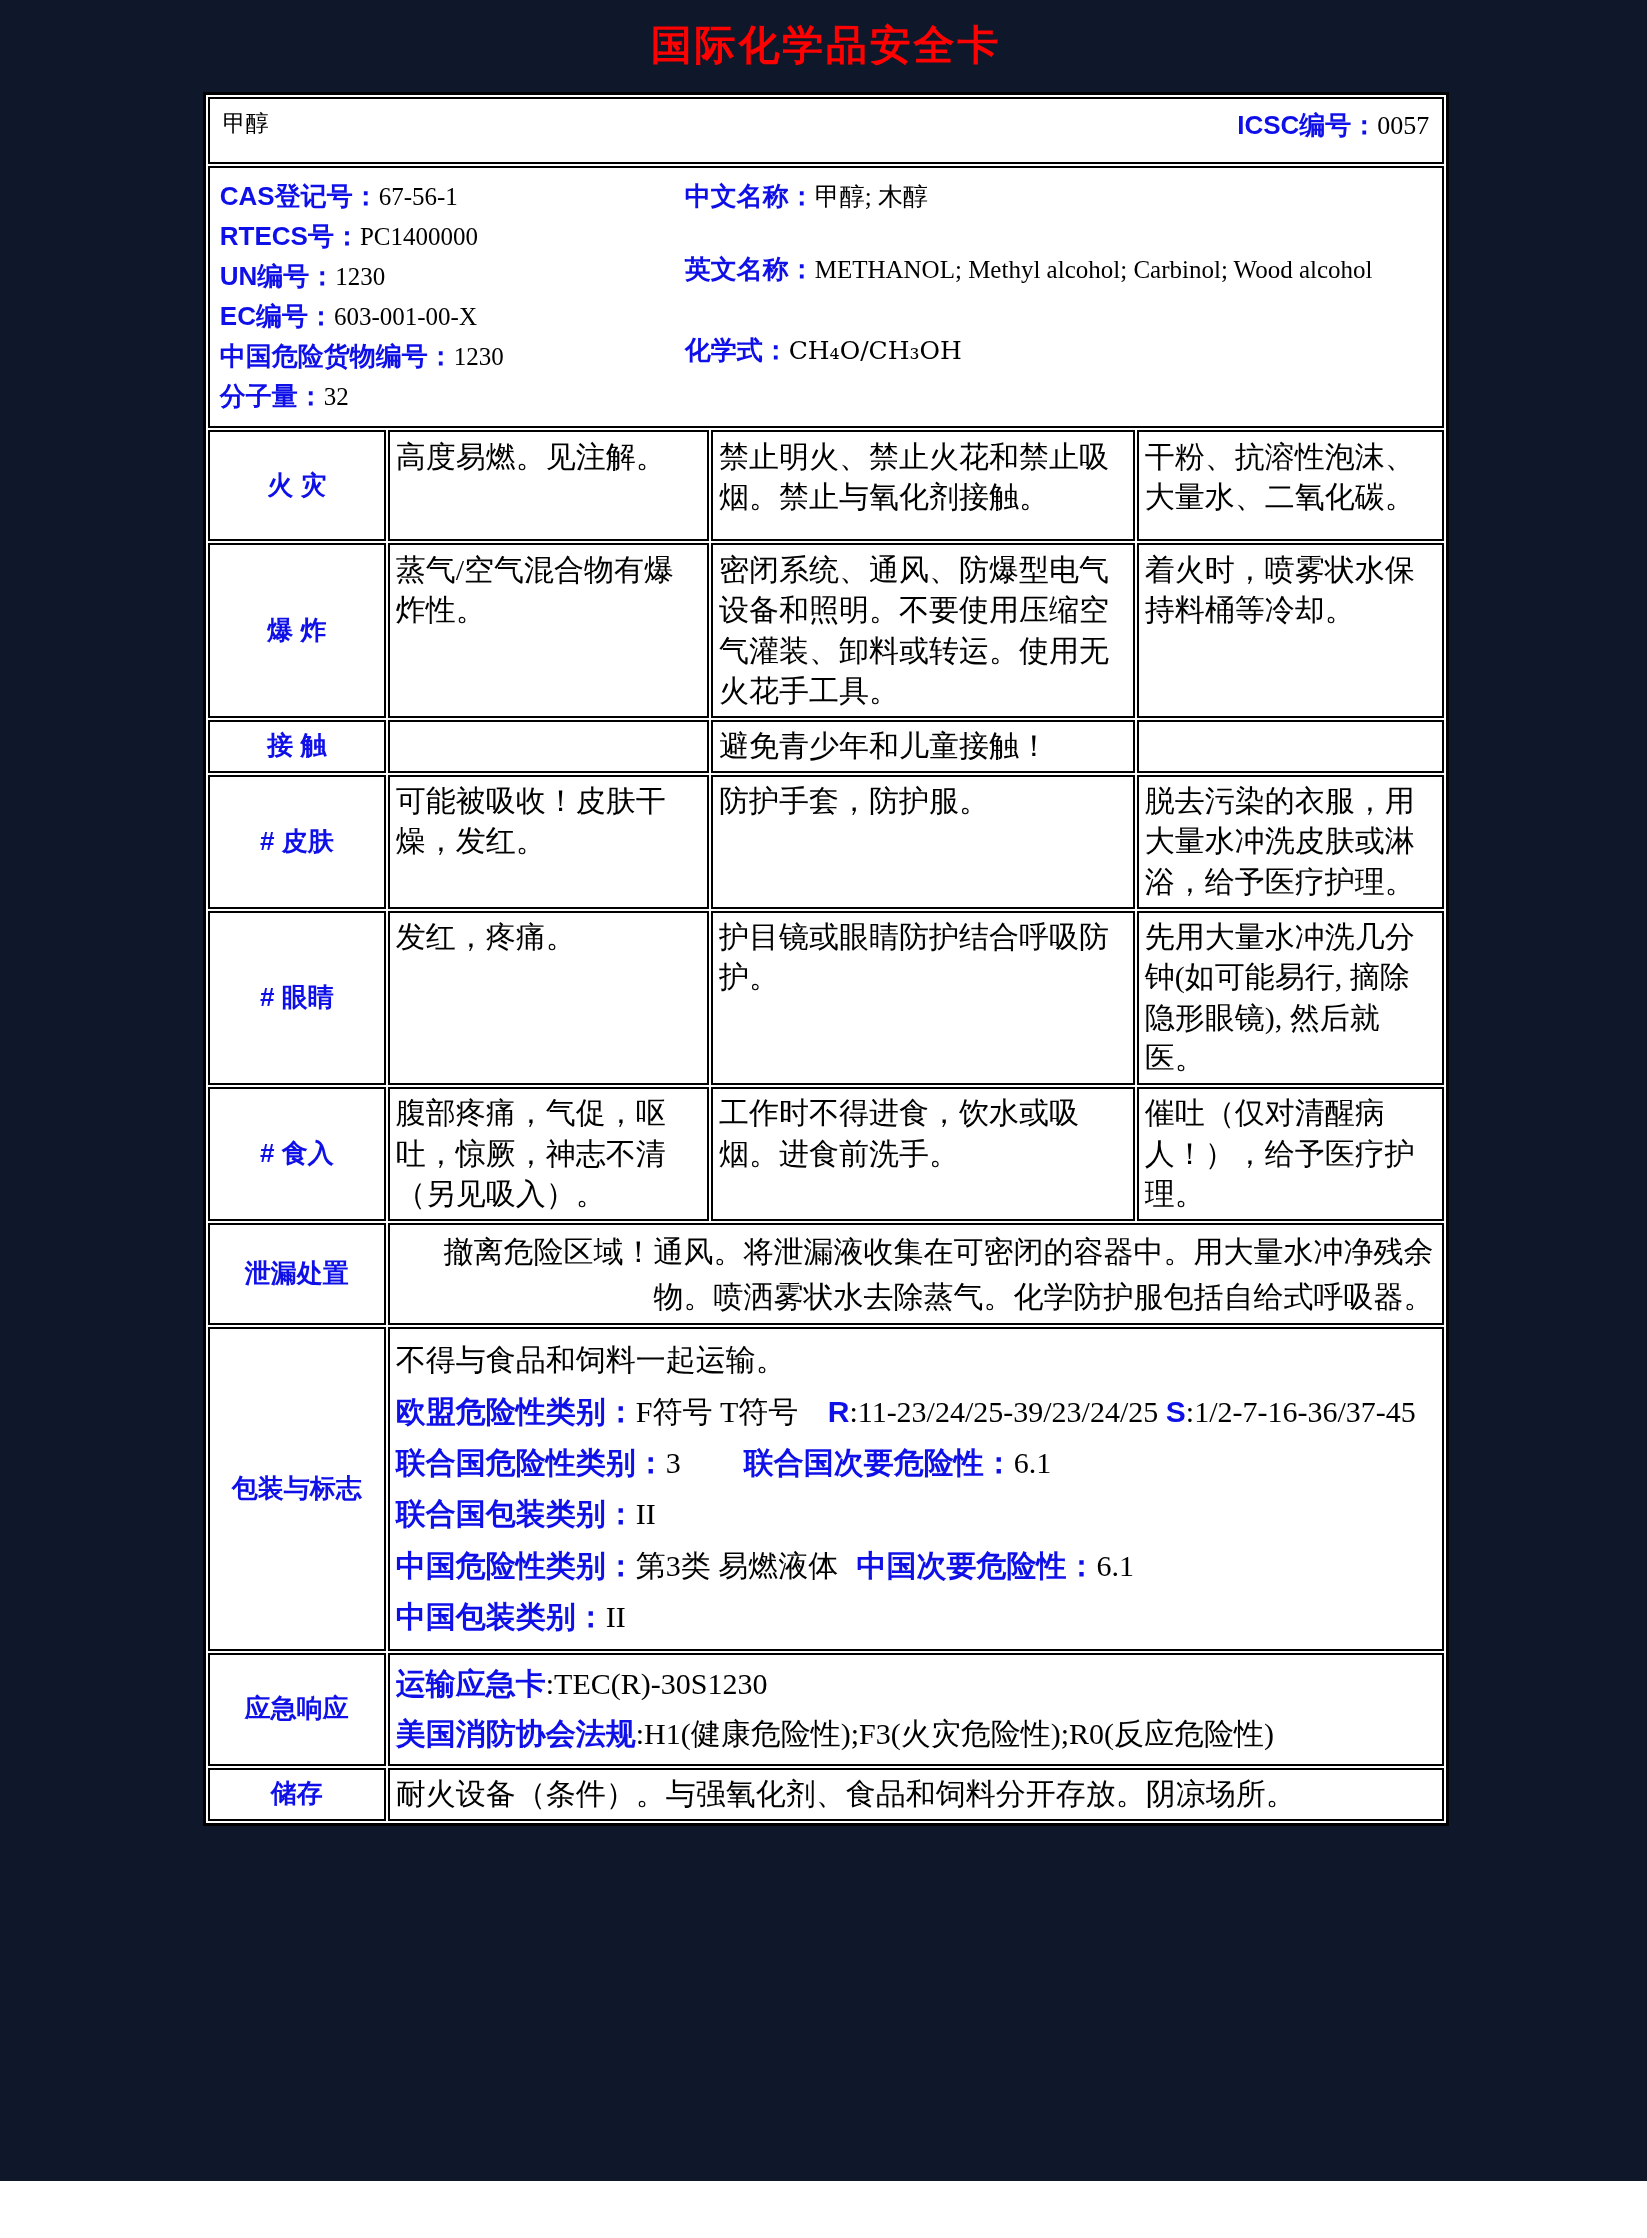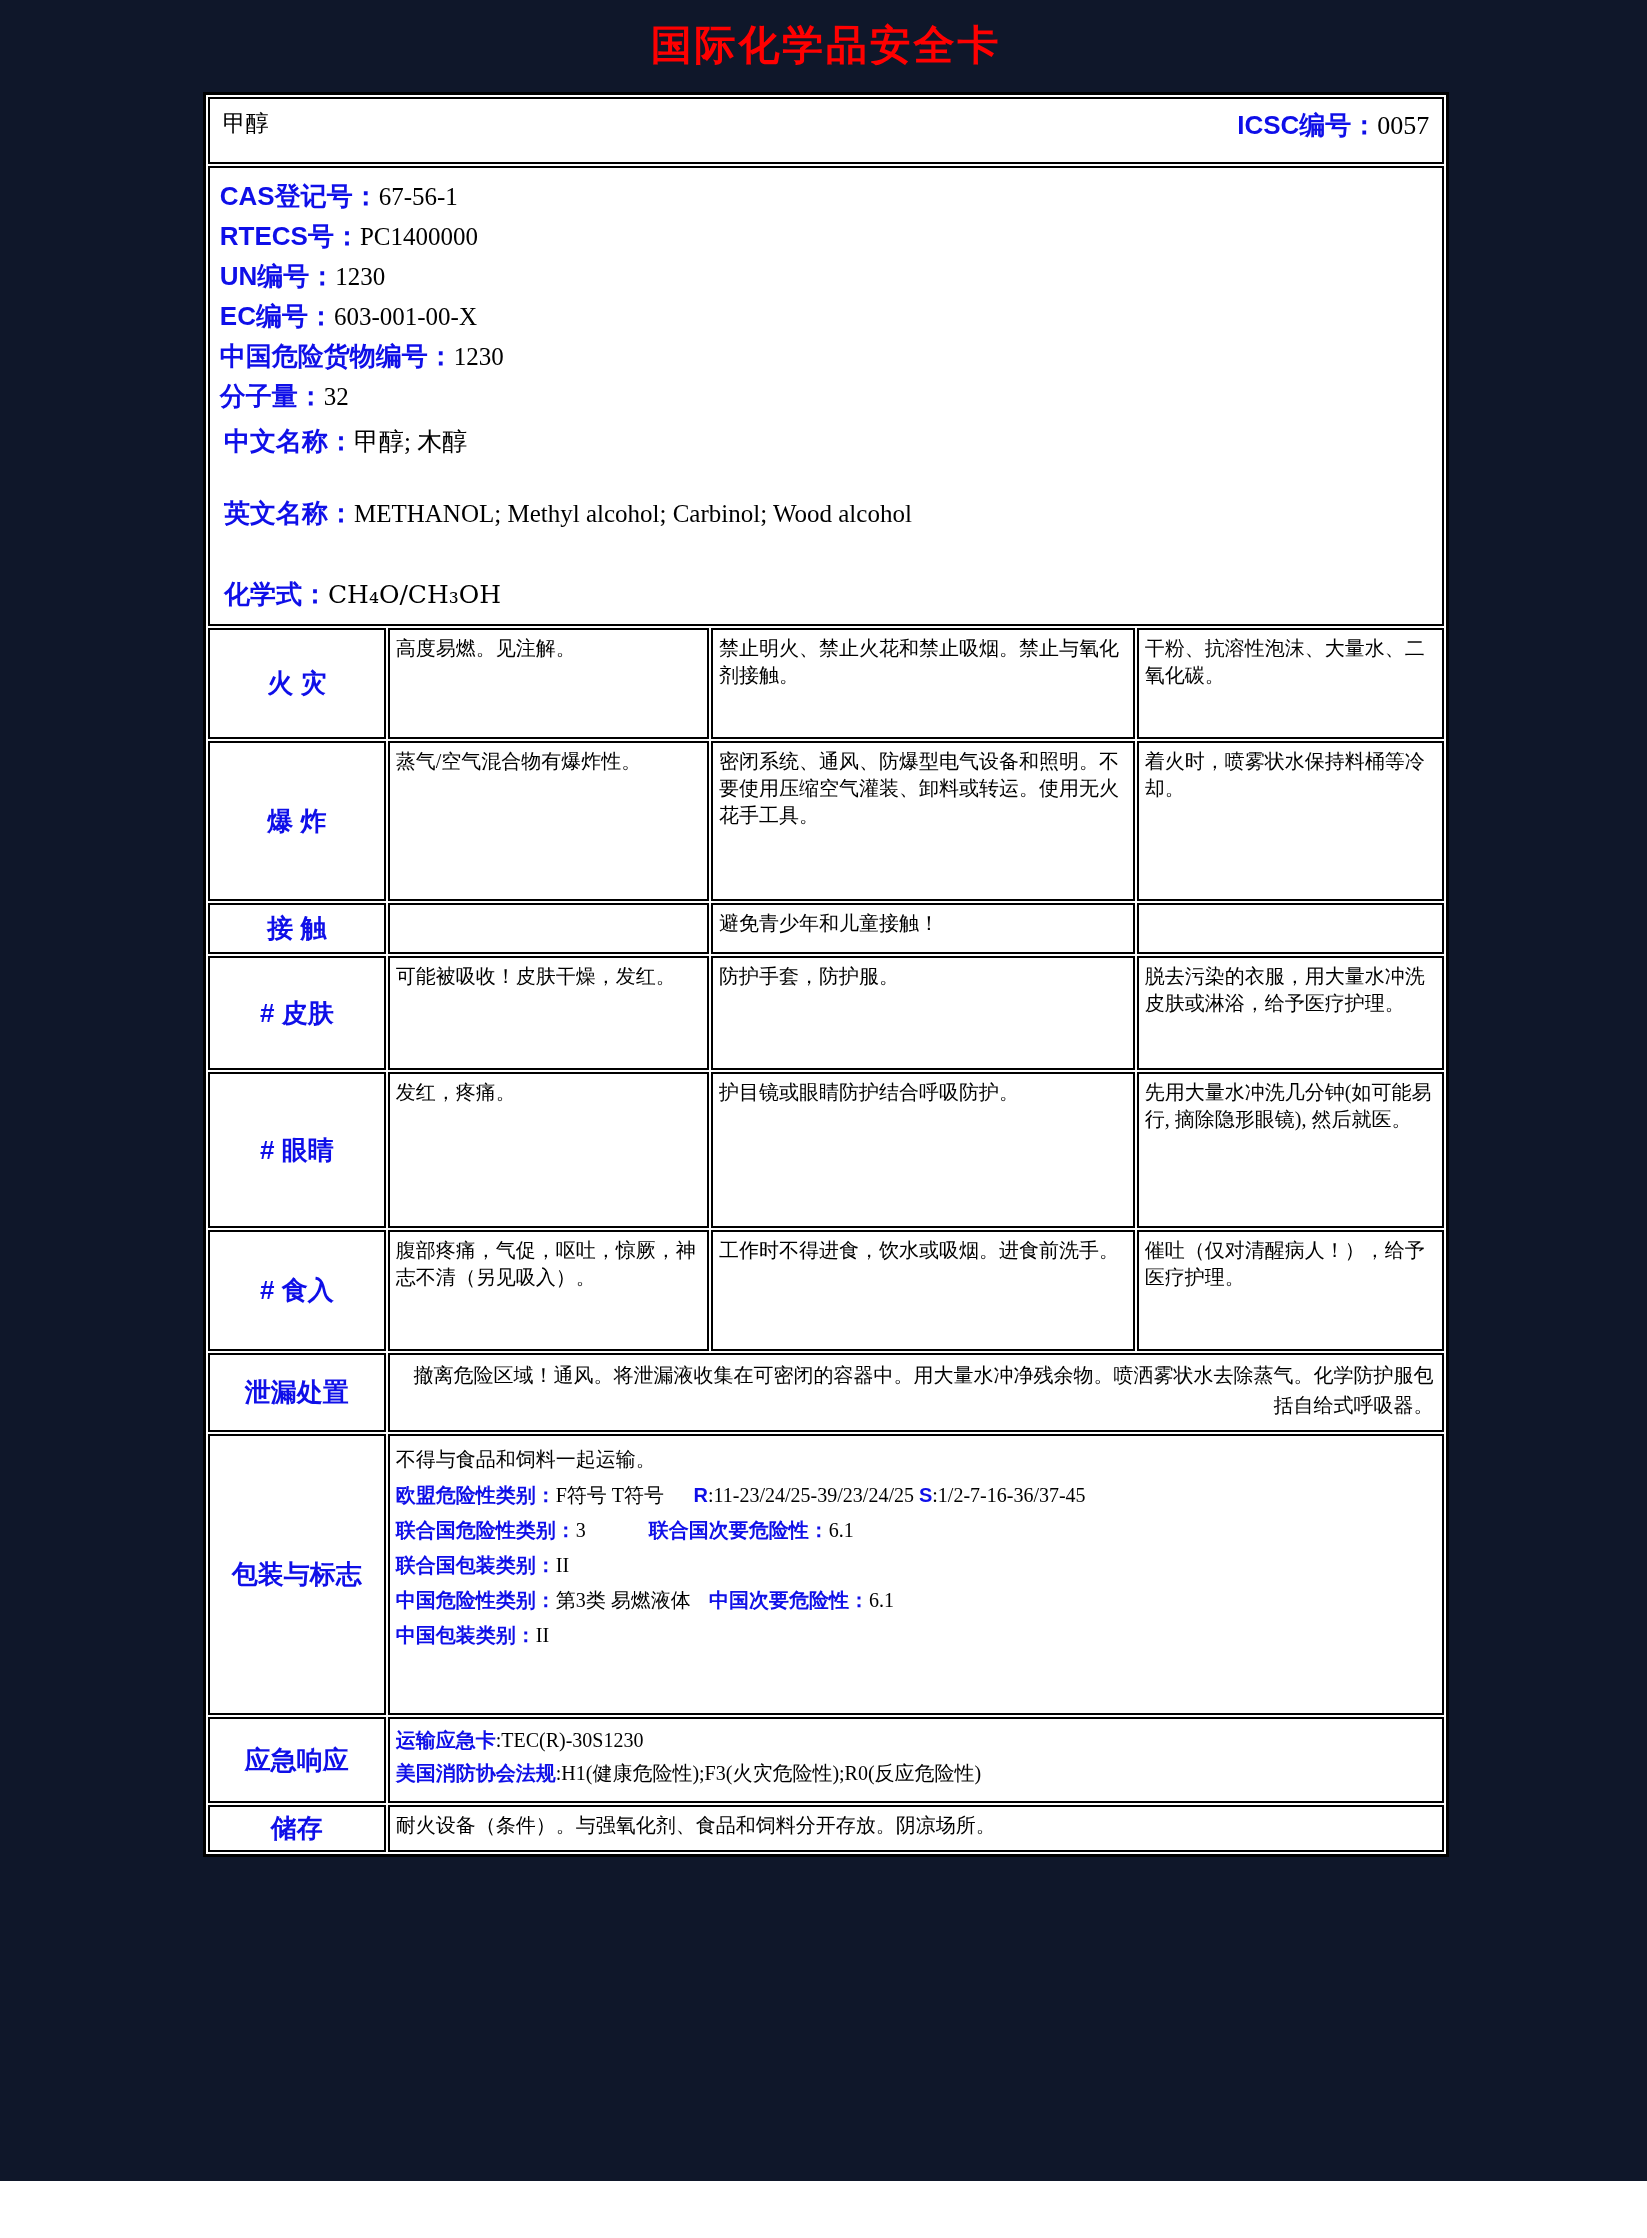--- a/index.html
+++ b/index.html
@@ -57,29 +57,29 @@
     font-size: 26px;
     line-height: 1.3;
   }
   .title-row-cell {
     padding: 9.8px 12.7px;
   }
   .title-flex { display: flex; justify-content: space-between; align-items: flex-start; }
   .substance { font-size: 23px; }
   .icsc { font-size: 26px; white-space: nowrap; }
   .id-cell { padding: 7px 9.8px; }
-  .id-wrap { display: flex; flex-direction: column; }
+  .id-wrap { display: flex; }
   .id-left { width: 38%; }
   .id-right { width: 62%; padding-left: 4.2px; }
   .id-line { margin: 4.9px 0; font-size: 25px; }
   .id-line .lbl { font-size: 26px; }
   .en-block { margin-top: 37px; }
   .formula-block { margin-top: 46px; }
   .formula-val { font-family: "DejaVu Serif", "Liberation Serif", serif; }
-  .content-cell { font-size: 20px; padding-left: 6px; }
+  .content-cell { font-size: 30px; padding-left: 6px; }
   .spill-cell { line-height: 1.5; text-align: right; }
   .pack-cell { line-height: 1.62; }
   .pack-line { margin: 2.8px 0; }
   .emerg-cell { line-height: 1.68; }
   .gap-lg { margin-left: 63px; }
   .gap-md { margin-left: 29.5px; }
   .gap-sm { margin-left: 18.3px; }
   .hdr-line { display: block; }
 </style>
 </head>

